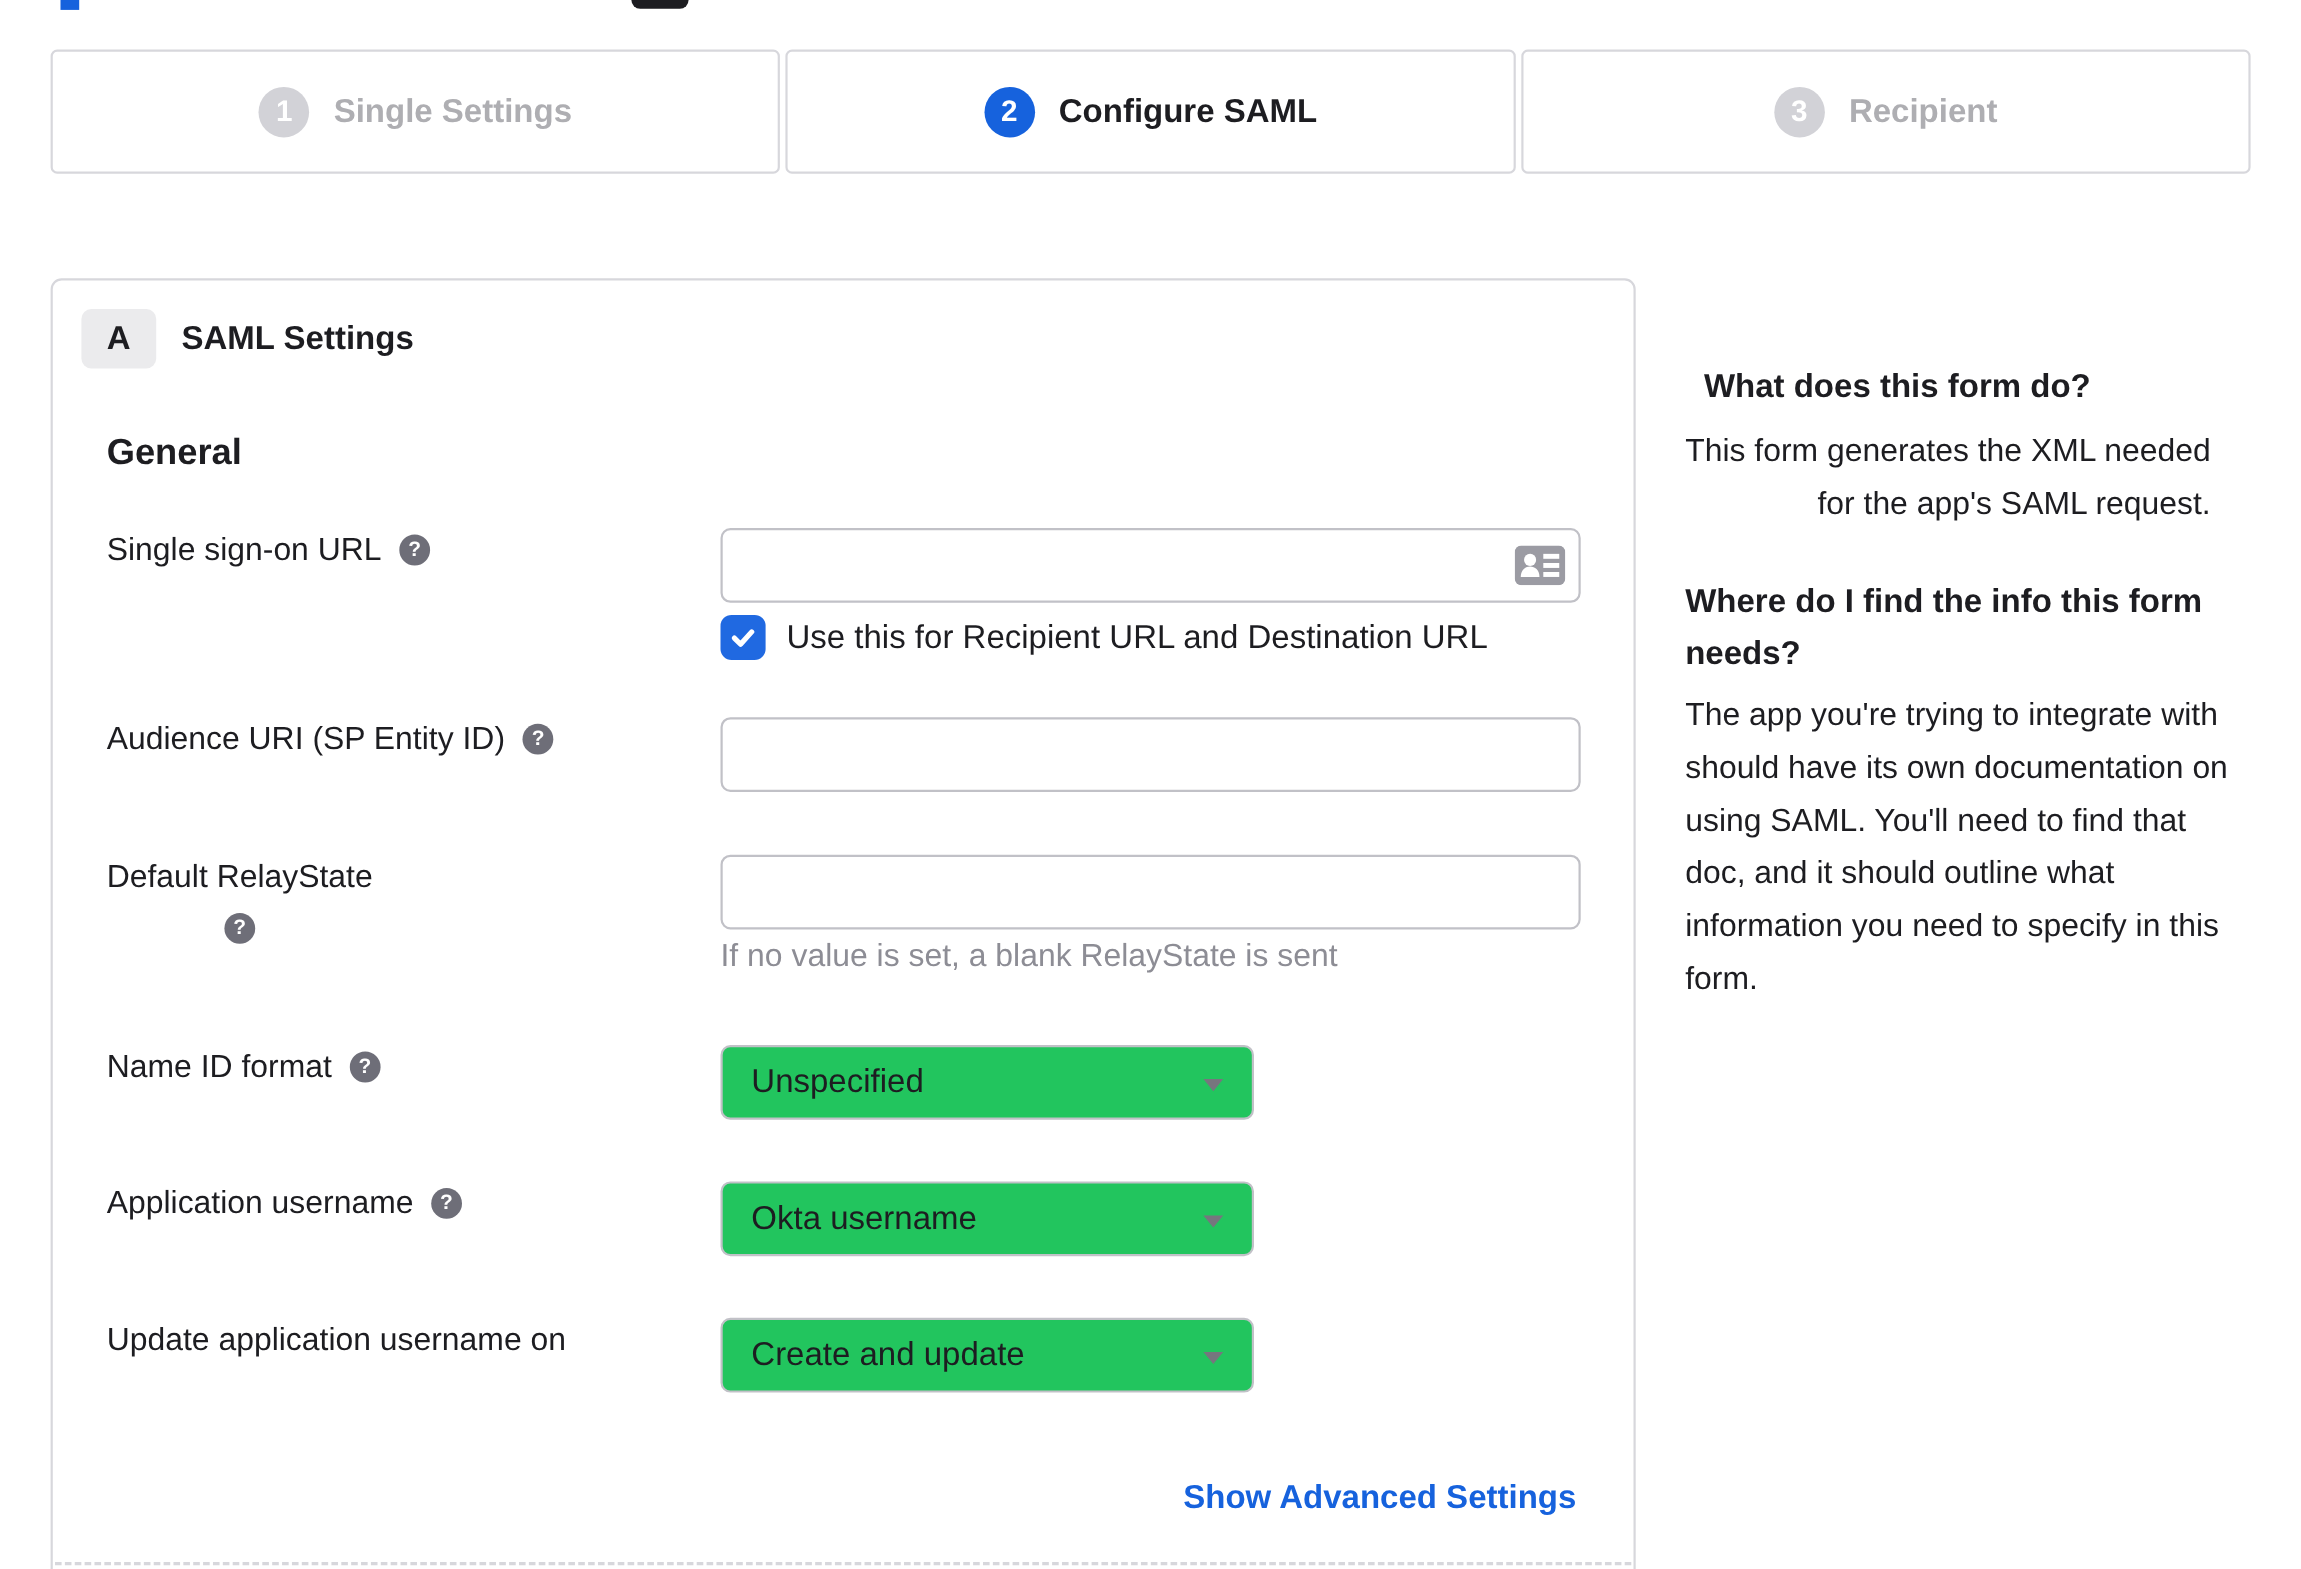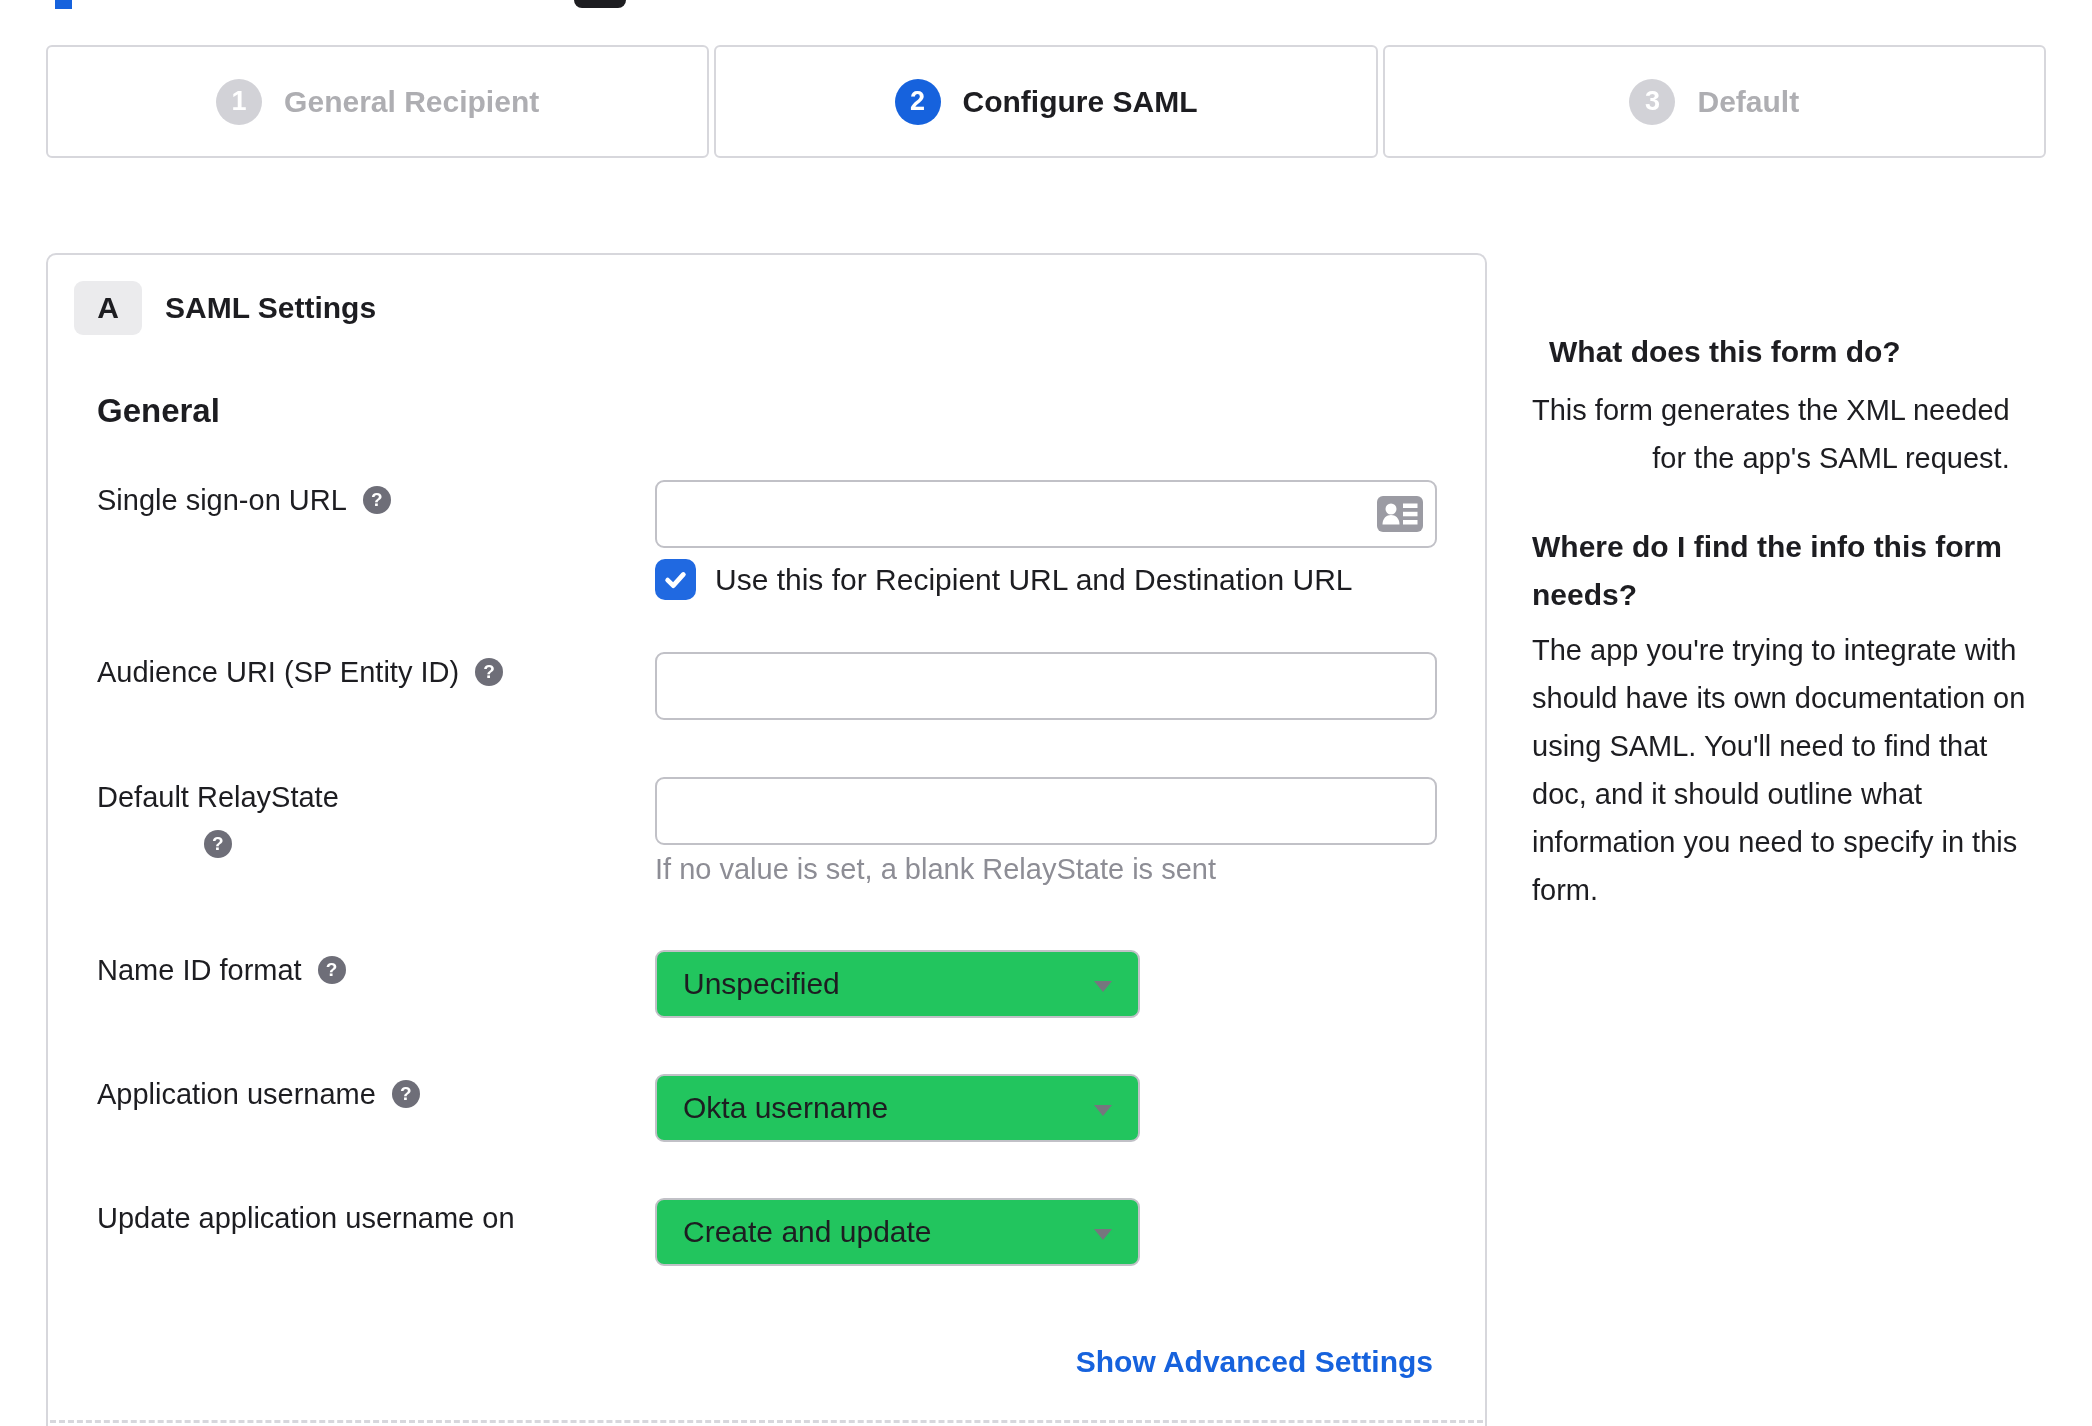--- a/index.html
+++ b/index.html
@@ -71,29 +71,29 @@
 </style>
 </head>
 <body>
 
 <div class="abs frag-blue"></div>
 <div class="abs frag-dark"></div>
 
 <div class="abs stepper">
   <div class="step">
     <span class="step-circle">1</span>
-    <span class="step-label">General Recipient</span>
+    <span class="step-label">Single Settings</span>
   </div>
   <div class="step active">
     <span class="step-circle">2</span>
     <span class="step-label">Configure SAML</span>
   </div>
   <div class="step">
     <span class="step-circle">3</span>
-    <span class="step-label">Default</span>
+    <span class="step-label">Recipient</span>
   </div>
 </div>
 
 <div class="abs panel">
 
   <div class="abs section-badge">A</div>
   <div class="abs section-title">SAML Settings</div>
   <div class="abs group-heading">General</div>
 
   <div class="abs field-label" style="top:229px;">

